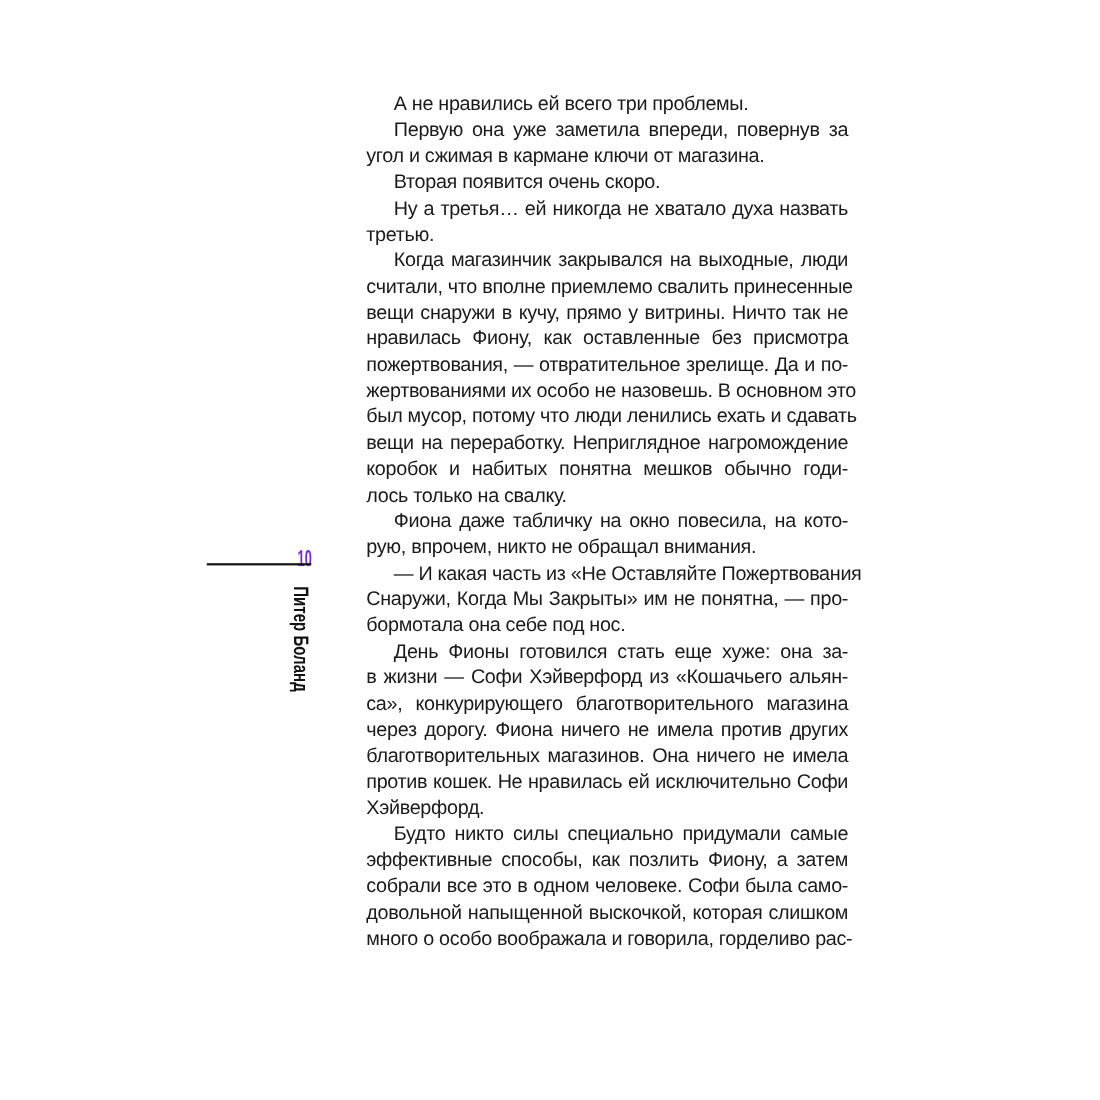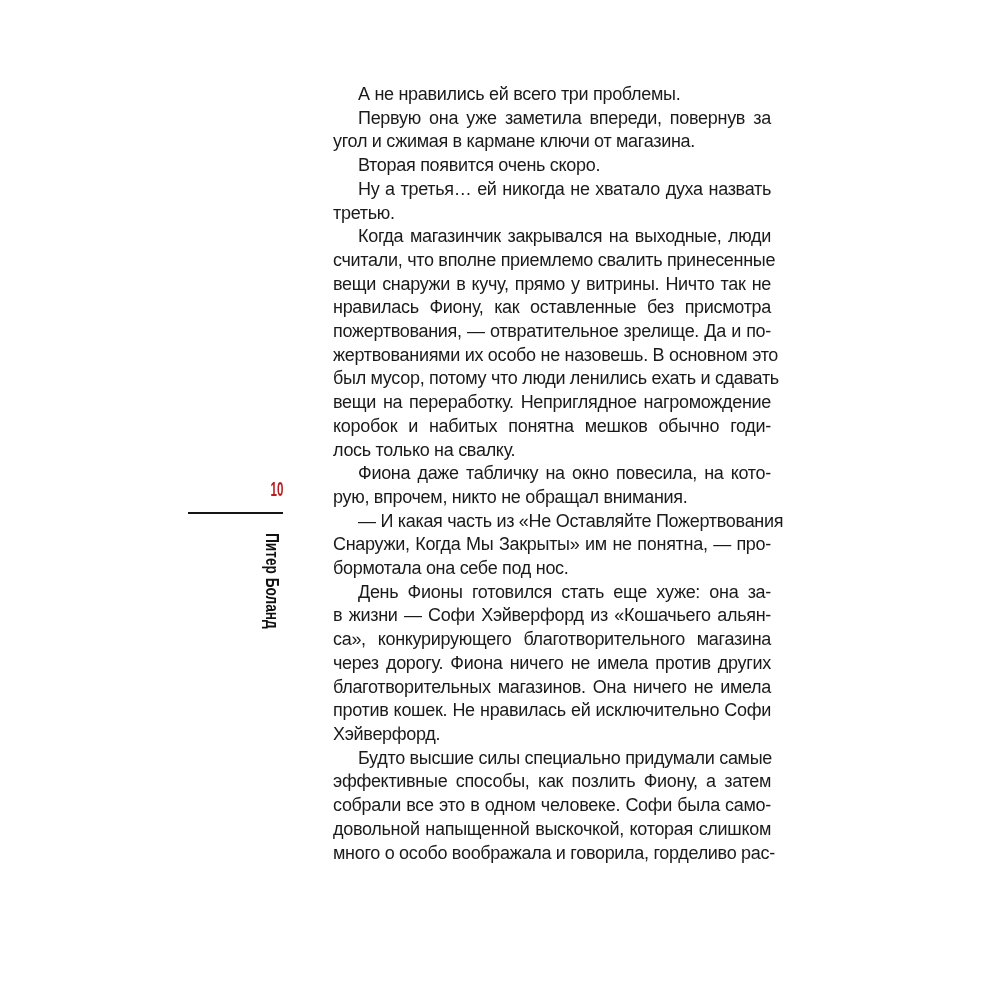--- a/index.html
+++ b/index.html
@@ -13,27 +13,27 @@
     height: 1000px;
     background: #ffffff;
     overflow: hidden;
     font-family: "Liberation Sans", sans-serif;
     color: #1a1a1a;
   }
   
   .pagenum-wrap {
     position: absolute;
     left: 188px;
-    top: 478px;
+    top: 498px;
     width: 95px;
     text-align: right;
     font-weight: 700;
     font-size: 21px;
     line-height: 21px;
-    color: #b91c1c;
+    color: #6d28d9;
   }
   .pagenum-wrap .condensed {
     display: inline-block;
     transform: scaleX(0.55);
     transform-origin: 100% 50%;
     letter-spacing: 0px;
   }
   .margin-rule {
     position: absolute;
     left: 188px;
@@ -112,20 +112,20 @@
       <div class="line indent">— И какая часть из «Не Оставляйте Пожертвования</div>
       <div class="line">Снаружи, Когда Мы Закрыты» им не понятна, — про-</div>
       <div class="line end">бормотала она себе под нос.</div>
       <div class="line indent">День Фионы готовился стать еще хуже: она за-</div>
       <div class="line">в жизни — Софи Хэйверфорд из «Кошачьего альян-</div>
       <div class="line">са», конкурирующего благотворительного магазина</div>
       <div class="line">через дорогу. Фиона ничего не имела против других</div>
       <div class="line">благотворительных магазинов. Она ничего не имела</div>
       <div class="line">против кошек. Не нравилась ей исключительно Софи</div>
       <div class="line end">Хэйверфорд.</div>
-      <div class="line indent">Будто высшие силы специально придумали самые</div>
+      <div class="line indent">Будто никто силы специально придумали самые</div>
       <div class="line">эффективные способы, как позлить Фиону, а затем</div>
       <div class="line">собрали все это в одном человеке. Софи была само-</div>
       <div class="line">довольной напыщенной выскочкой, которая слишком</div>
       <div class="line">много о особо воображала и говорила, горделиво рас-</div>
     </div>
 
 </div>
 
 </body></html>

